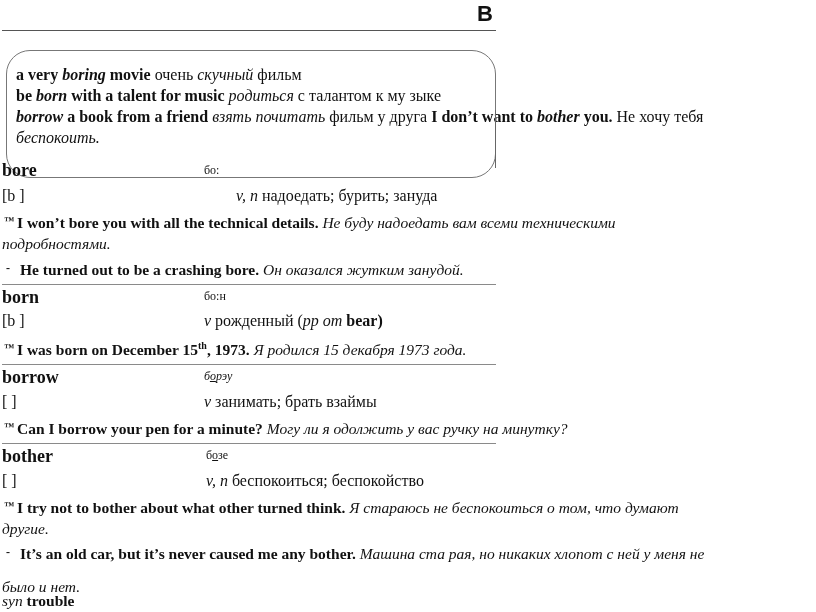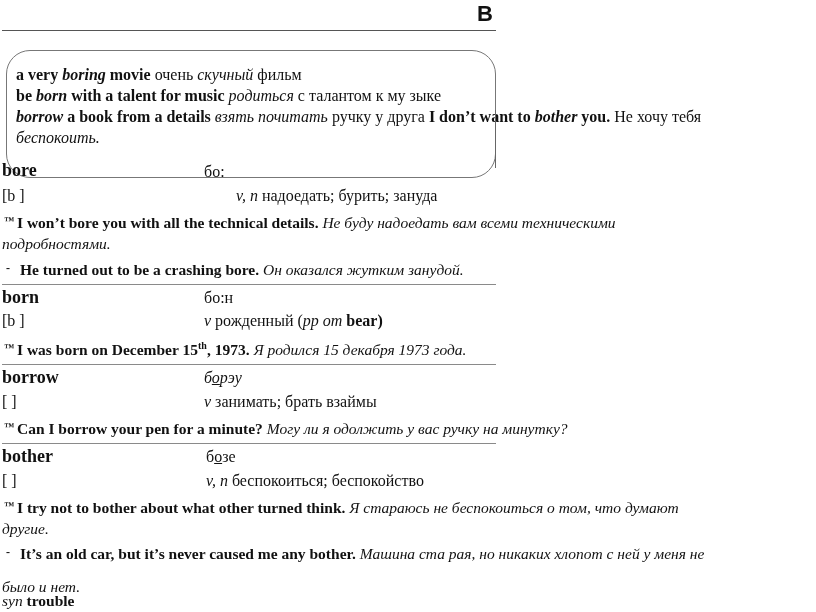--- a/index.html
+++ b/index.html
@@ -14,21 +14,21 @@
     }
     .top-rule { left: 2px; top: 30px; width: 494px; height: 0; border-top: 1.5px solid #555; }
     .box {
       position: absolute; left: 6px; top: 50px; width: 488px; height: 126px;
       border: 1.3px solid #777; border-radius: 24px;
     }
     .box-text { left: 16px; font-size: 16px; line-height: 21px; }
     .b { font-weight: bold; font-family: Liberation Serif, serif; }
     .i { font-style: italic; }
     .word { font-weight: bold; font-size: 18px; }
-    .pron { font-size: 16px; }
+    .pron { font-size: 12px; }
     .line16 { font-size: 16px; }
     .ex { font-size: 15.5px; font-family: "Liberation Sans Narrow", "Liberation Serif", serif; }
     .ex .b { font-family: "Liberation Serif", serif; }
     .sep { position: absolute; left: 2px; width: 494px; height: 0; border-top: 1.3px solid #8a8a8a; }
     .tm { font-size: 10px; font-weight: bold; vertical-align: 4px; margin-right: 3px; }
     .dash { font-size: 12px; font-weight: bold; vertical-align: 3px; margin-right: 10px; }
     .cursor { position: absolute; left: 495px; top: 110px; width: 0; height: 58px; border-left: 1px solid #666; }
     .ul { text-decoration: underline; }
     sup { font-size: 10px; }
   </style>
@@ -39,21 +39,21 @@
 <div class="abs top-rule"></div>
 
 <div class="box"></div>
 <div class="abs box-text" style="top:64px;">
   <span class="b">a very </span><span class="b i">boring</span><span class="b"> movie</span><span> очень </span><span class="i">скучный</span><span> фильм</span>
 </div>
 <div class="abs box-text" style="top:85px;">
   <span class="b">be </span><span class="b i">born</span><span class="b"> with a talent for music</span><span> </span><span class="i">родиться</span><span> с талантом к му зыке</span>
 </div>
 <div class="abs box-text" style="top:106px;">
-  <span class="b i">borrow</span><span class="b"> a book from a details</span><span> </span><span class="i">взять почитать</span><span> ручку у друга </span><span class="b">I don’t want to </span><span class="b i">bother</span><span class="b"> you.</span><span> Не хочу тебя</span>
+  <span class="b i">borrow</span><span class="b"> a book from a friend</span><span> </span><span class="i">взять почитать</span><span> фильм у друга </span><span class="b">I don’t want to </span><span class="b i">bother</span><span class="b"> you.</span><span> Не хочу тебя</span>
 </div>
 <div class="abs box-text i" style="top:127px;">беспокоить.</div>
 <div class="cursor"></div>
 
 <div class="abs word" style="left:2px; top:160px;">bore</div>
 <div class="abs pron" style="left:204px; top:163px;">бо:</div>
 <div class="abs line16" style="left:2px; top:187px;">[b   ]</div>
 <div class="abs line16" style="left:204px; top:187px;margin-left:32px;">
   <span class="i">v, n</span><span> надоедать; бурить; зануда</span>
 </div>

